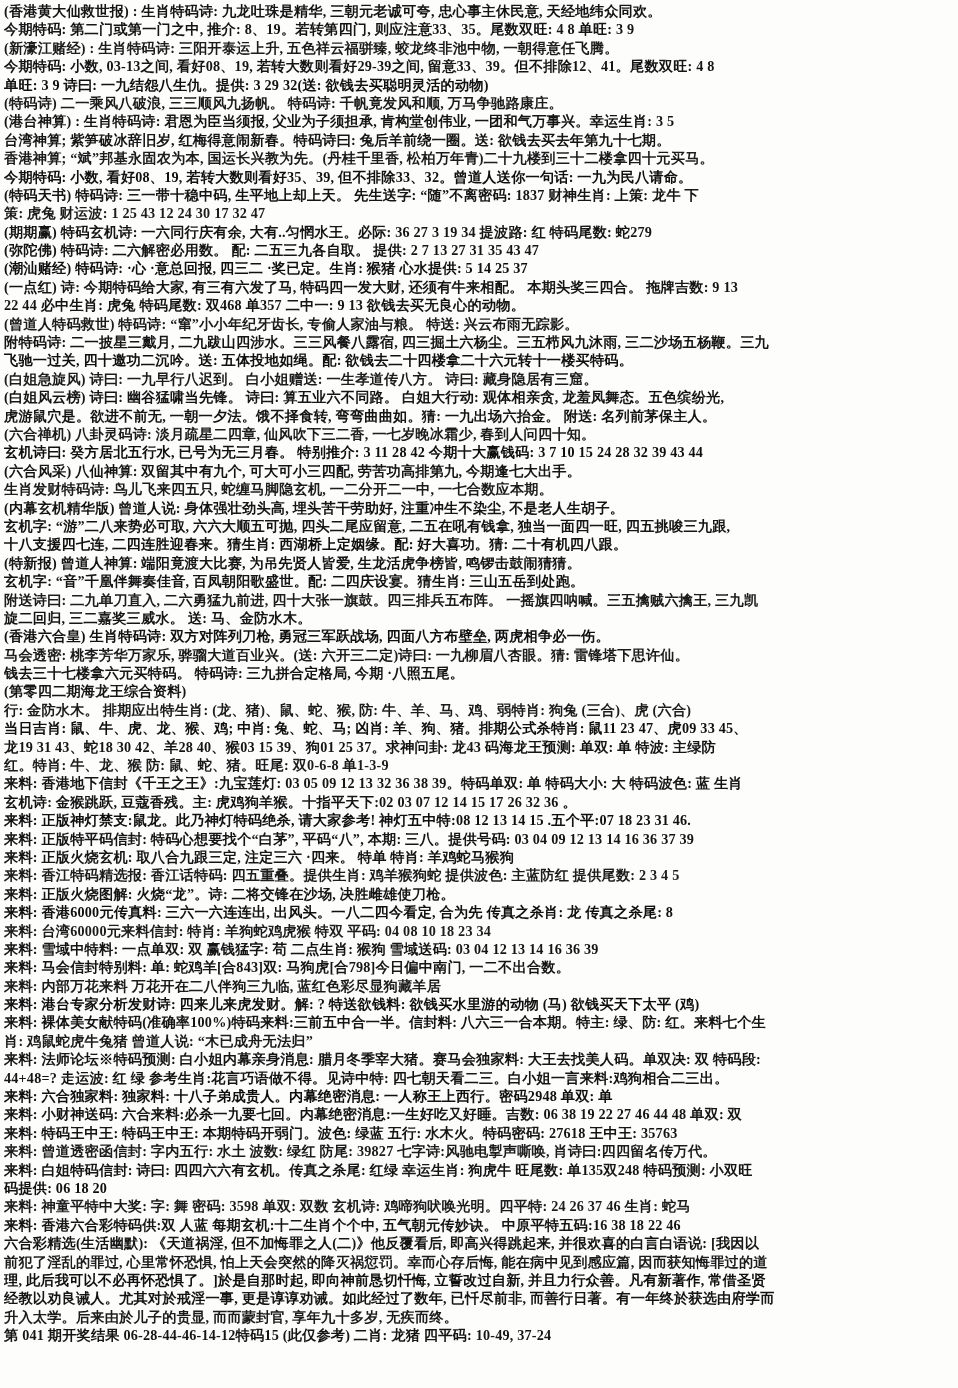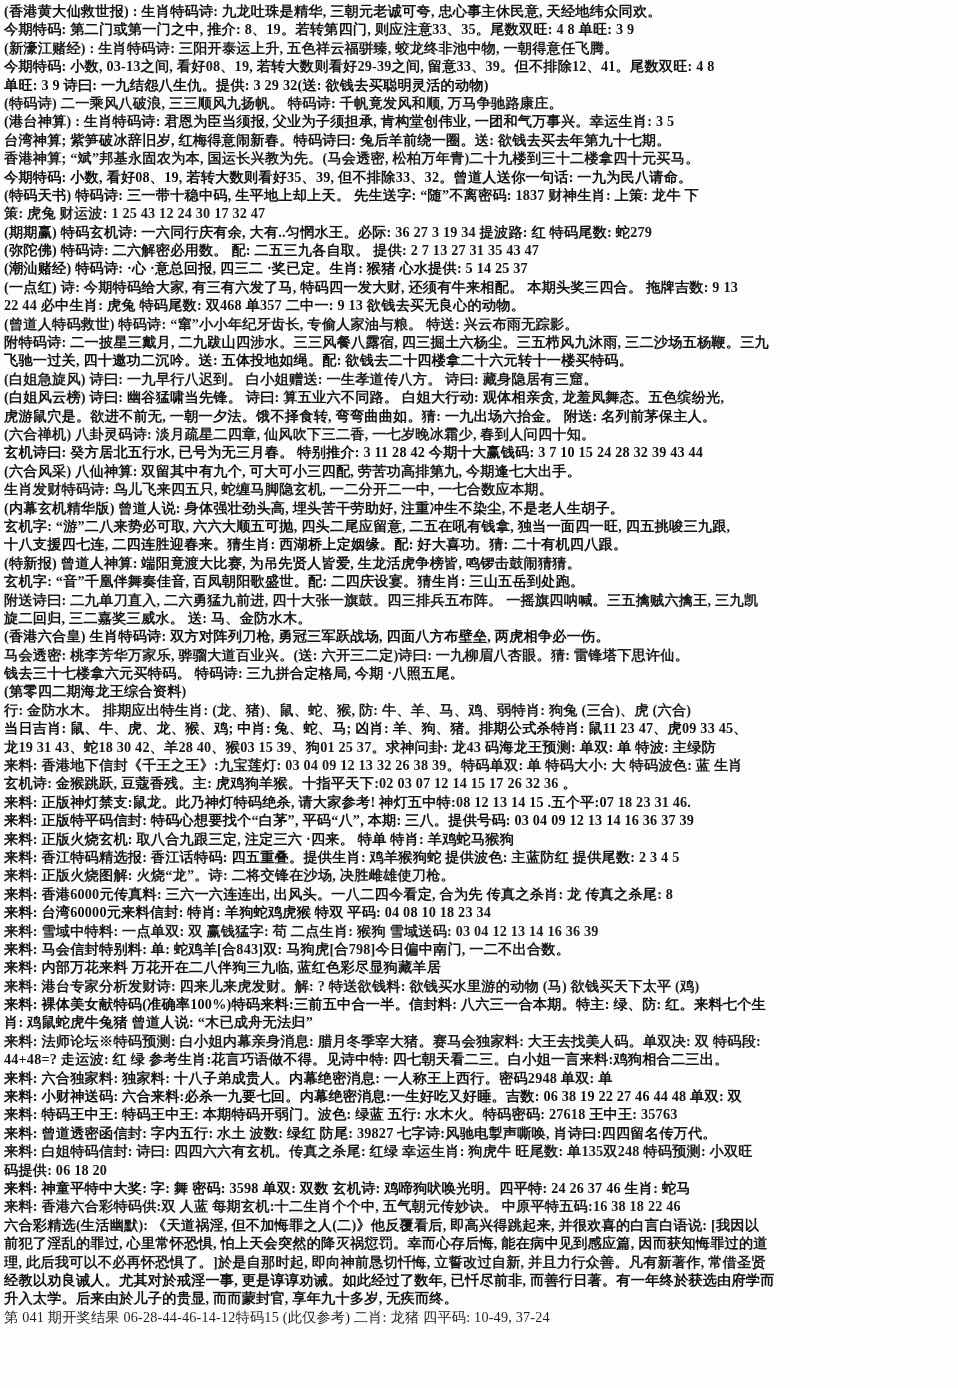--- a/index.html
+++ b/index.html
@@ -29,36 +29,36 @@
     height: 18.4px;
     color: #151515;
     font-weight: 600;
     letter-spacing: 0.2px;
     -webkit-font-smoothing: antialiased;
   }
   
   .line:nth-child(3n)   { color: #1c1c1c; }
   .line:nth-child(5n)   { color: #101010; }
   
-  .footer-result { font-weight: 400; }
+  .footer-result { font-weight: 700; }
 </style>
 </head>
 <body>
 
 <div class="page">
   <div class="lines">
       <div class="line">(香港黄大仙救世报) : 生肖特码诗: 九龙吐珠是精华, 三朝元老诚可夸, 忠心事主休民意, 天经地纬众同欢。</div>
       <div class="line">今期特码: 第二门或第一门之中, 推介: 8、19。若转第四门, 则应注意33、35。尾数双旺: 4 8  单旺: 3 9</div>
       <div class="line">(新濠江赌经) : 生肖特码诗: 三阳开泰运上升, 五色祥云福骈臻, 蛟龙终非池中物, 一朝得意任飞腾。</div>
       <div class="line">今期特码: 小数, 03-13之间, 看好08、19, 若转大数则看好29-39之间, 留意33、39。但不排除12、41。尾数双旺: 4 8</div>
       <div class="line">单旺: 3 9  诗曰: 一九结怨八生仇。提供: 3 29 32(送: 欲钱去买聪明灵活的动物)</div>
       <div class="line">(特码诗) 二一乘风八破浪, 三三顺风九扬帆。   特码诗: 千帆竟发风和顺, 万马争驰路康庄。</div>
       <div class="line">(港台神算) : 生肖特码诗: 君恩为臣当须报, 父业为子须担承, 肯构堂创伟业, 一团和气万事兴。幸运生肖: 3 5</div>
       <div class="line">台湾神算; 紫笋破冰辞旧岁, 红梅得意闹新春。特码诗曰: 兔后羊前绕一圈。送: 欲钱去买去年第九十七期。</div>
-      <div class="line">香港神算; “斌”邦基永固农为本, 国运长兴教为先。(马会透密, 松柏万年青)二十九楼到三十二楼拿四十元买马。</div>
+      <div class="line">香港神算; “斌”邦基永固农为本, 国运长兴教为先。(丹桂千里香, 松柏万年青)二十九楼到三十二楼拿四十元买马。</div>
       <div class="line">今期特码: 小数, 看好08、19, 若转大数则看好35、39, 但不排除33、32。曾道人送你一句话: 一九为民八请命。</div>
       <div class="line">(特码天书) 特码诗: 三一带十稳中码, 生平地上却上天。 先生送字: “随”不离密码: 1837   财神生肖: 上策: 龙牛 下</div>
       <div class="line">策: 虎兔   财运波: 1 25 43 12 24 30 17 32 47</div>
       <div class="line">(期期赢) 特码玄机诗: 一六同行庆有余, 大有..匀惘水王。必际: 36 27 3 19 34  提波路: 红 特码尾数: 蛇279</div>
       <div class="line">(弥陀佛) 特码诗: 二六解密必用数。 配: 二五三九各自取。 提供: 2 7 13 27 31 35 43 47</div>
       <div class="line">(潮汕赌经) 特码诗:  ·心 ·意总回报, 四三二 ·奖已定。生肖: 猴猪  心水提供: 5 14 25 37</div>
       <div class="line">(一点红) 诗: 今期特码给大家, 有三有六发了马, 特码四一发大财, 还须有牛来相配。 本期头奖三四合。 拖牌吉数: 9 13</div>
       <div class="line">22 44   必中生肖: 虎兔   特码尾数: 双468 单357  二中一: 9 13  欲钱去买无良心的动物。</div>
       <div class="line">(曾道人特码救世) 特码诗: “窜”小小年纪牙齿长, 专偷人家油与粮。  特送: 兴云布雨无踪影。</div>
       <div class="line">附特码诗: 二一披星三戴月, 二九跋山四涉水。三三风餐八露宿, 四三掘土六杨尘。三五栉风九沐雨, 三二沙场五杨鞭。三九</div>
@@ -77,21 +77,22 @@
       <div class="line">玄机字: “音”千凰伴舞奏佳音, 百凤朝阳歌盛世。配: 二四庆设宴。猜生肖: 三山五岳到处跑。</div>
       <div class="line">附送诗曰: 二九单刀直入, 二六勇猛九前进, 四十大张一旗鼓。四三排兵五布阵。 一摇旗四呐喊。三五擒贼六擒王, 三九凯</div>
       <div class="line">旋二回归, 三二嘉奖三威水。   送: 马、金防水木。</div>
       <div class="line">(香港六合皇) 生肖特码诗: 双方对阵列刀枪, 勇冠三军跃战场, 四面八方布壁垒, 两虎相争必一伤。</div>
       <div class="line">马会透密: 桃李芳华万家乐, 骅骝大道百业兴。(送: 六开三二定)诗曰: 一九柳眉八杏眼。猜: 雷锋塔下思许仙。</div>
       <div class="line">钱去三十七楼拿六元买特码。 特码诗: 三九拼合定格局, 今期 ·八照五尾。</div>
       <div class="line">(第零四二期海龙王综合资料)</div>
       <div class="line">行: 金防水木。  排期应出特生肖: (龙、猪)、鼠、蛇、猴, 防: 牛、羊、马、鸡、弱特肖: 狗兔 (三合)、虎 (六合)</div>
       <div class="line">当日吉肖: 鼠、牛、虎、龙、猴、鸡; 中肖: 兔、蛇、马; 凶肖: 羊、狗、猪。排期公式杀特肖: 鼠11 23 47、虎09 33 45、</div>
       <div class="line">龙19 31 43、蛇18 30 42、羊28 40、猴03 15 39、狗01 25 37。求神问卦: 龙43  码海龙王预测: 单双: 单 特波: 主绿防</div>
-      <div class="line">来料: 香港地下信封《千王之王》:九宝莲灯: 03 04 09 12 13 32 26 38 39。特码单双: 单 特码大小: 大 特码波色: 蓝 生肖</div>
+      <div class="line">红。特肖: 牛、龙、猴    防: 鼠、蛇、猪。旺尾: 双0-6-8 单1-3-9</div>
+      <div class="line">来料: 香港地下信封《千王之王》:九宝莲灯: 03 05 09 12 13 32 36 38 39。特码单双: 单 特码大小: 大 特码波色: 蓝 生肖</div>
       <div class="line">玄机诗: 金猴跳跃, 豆蔻香残。主: 虎鸡狗羊猴。十指平天下:02 03 07 12 14 15 17 26 32 36 。</div>
       <div class="line">来料: 正版神灯禁支:鼠龙。此乃神灯特码绝杀, 请大家参考! 神灯五中特:08 12 13 14 15  .五个平:07 18 23 31 46.</div>
       <div class="line">来料: 正版特平码信封: 特码心想要找个“白茅”, 平码“八”, 本期: 三八。提供号码: 03 04 09 12 13 14 16 36 37 39</div>
       <div class="line">来料: 正版火烧玄机: 取八合九跟三定, 注定三六 ·四来。  特单 特肖: 羊鸡蛇马猴狗</div>
       <div class="line">来料: 香江特码精选报: 香江话特码: 四五重叠。提供生肖: 鸡羊猴狗蛇 提供波色: 主蓝防红 提供尾数: 2 3 4 5</div>
       <div class="line">来料: 正版火烧图解: 火烧“龙”。诗: 二将交锋在沙场, 决胜雌雄使刀枪。</div>
       <div class="line">来料: 香港6000元传真料: 三六一六连连出, 出风头。一八二四今看定, 合为先 传真之杀肖: 龙 传真之杀尾: 8</div>
       <div class="line">来料: 台湾60000元来料信封: 特肖: 羊狗蛇鸡虎猴 特双   平码: 04 08 10 18 23 34</div>
       <div class="line">来料: 雪域中特料: 一点单双: 双 赢钱猛字: 苟 二点生肖: 猴狗 雪域送码: 03 04 12 13 14 16 36 39</div>
       <div class="line">来料: 马会信封特别料: 单: 蛇鸡羊[合843]双: 马狗虎[合798]今日偏中南门, 一二不出合数。</div>

